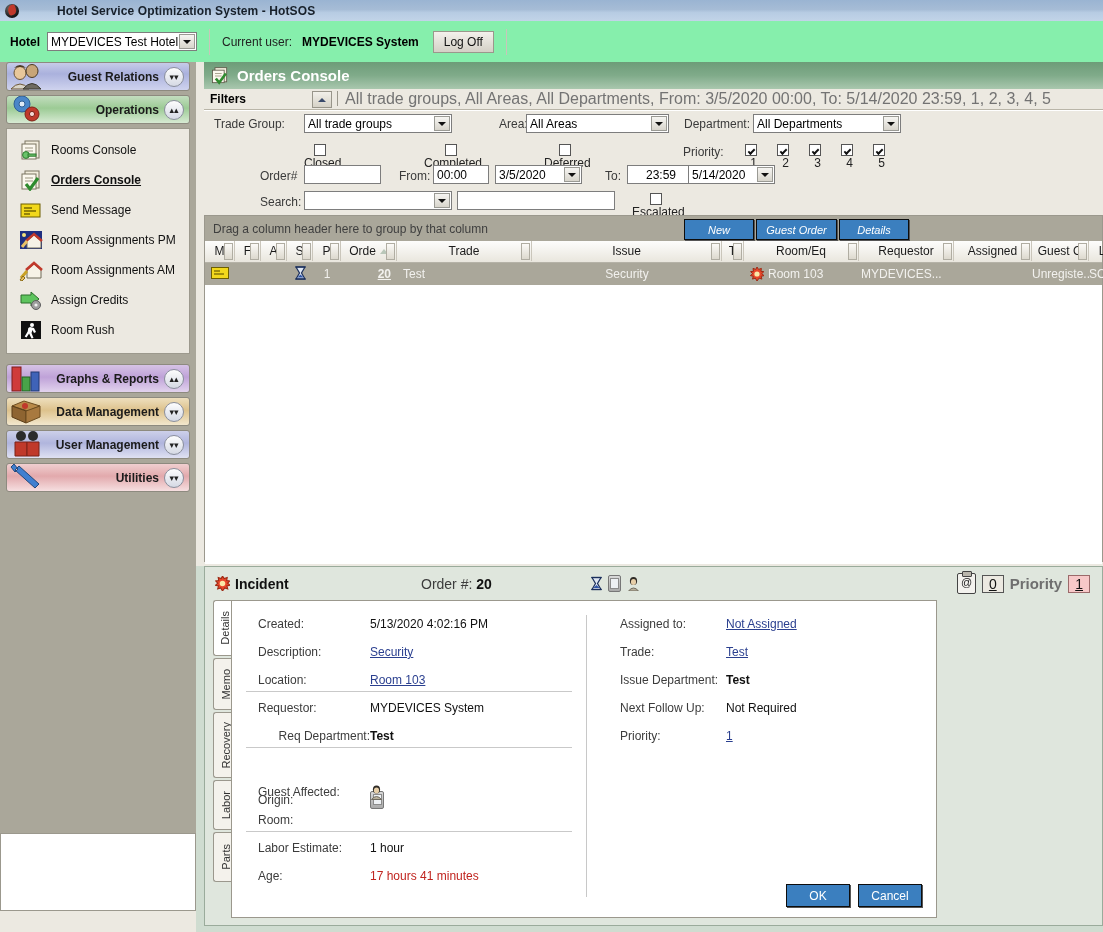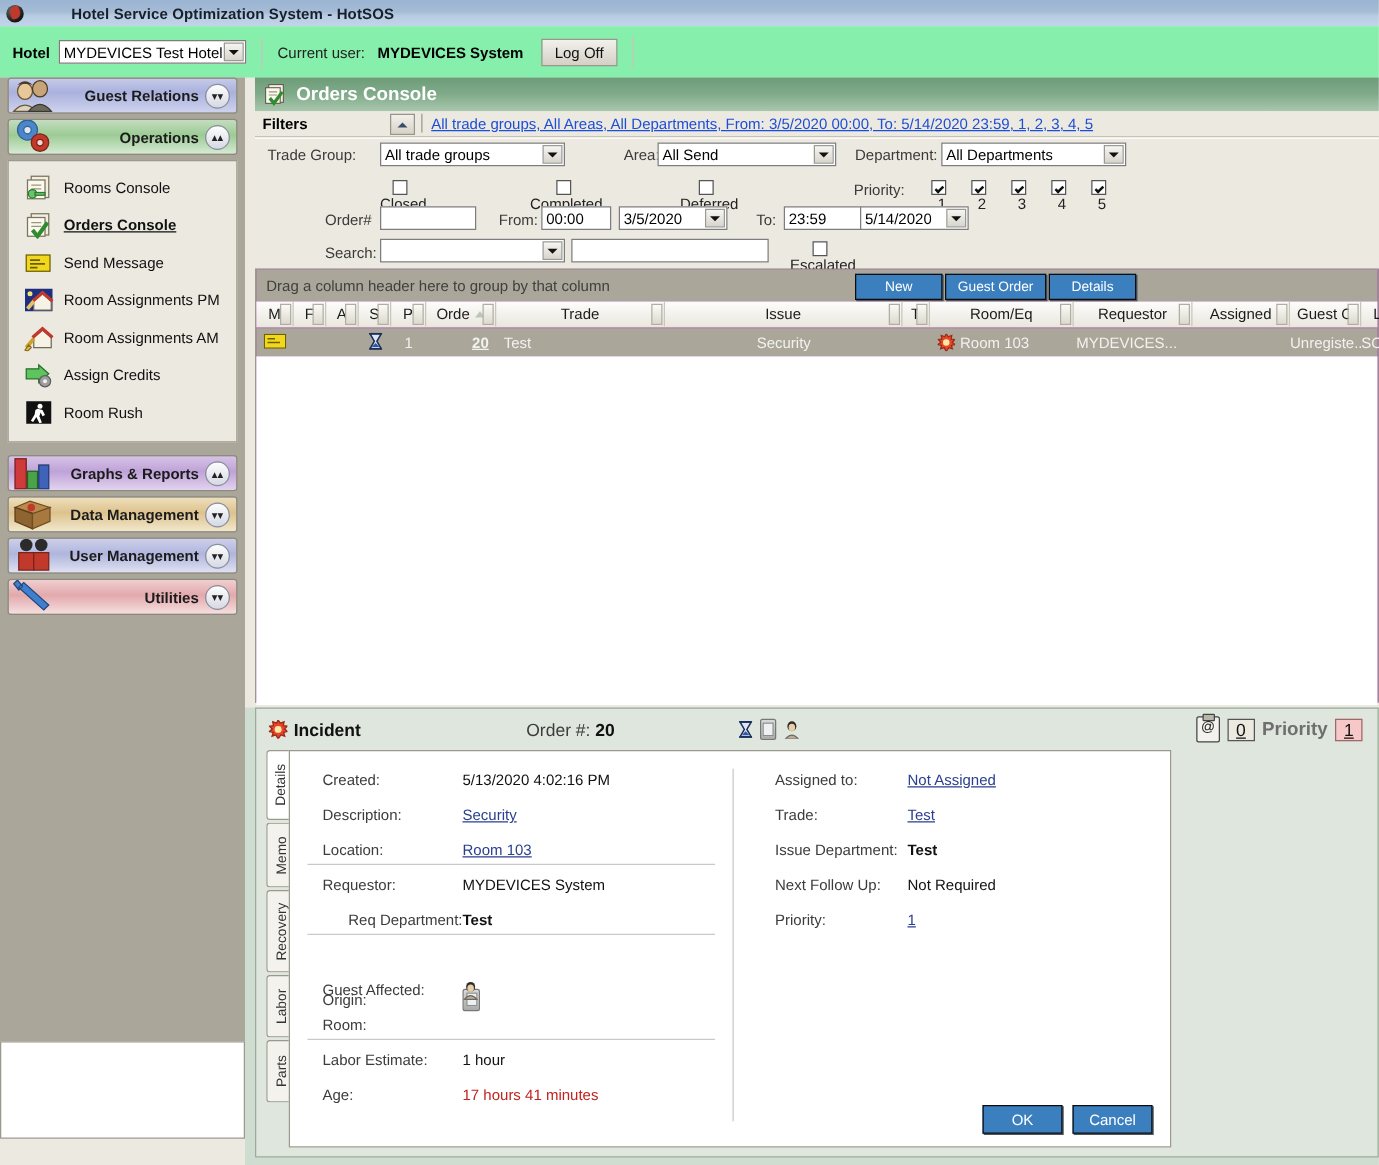--- a/index.html
+++ b/index.html
@@ -83,21 +83,21 @@
     display:flex;align-items:center;border-bottom:1px solid #b9b5a8;
   }
   .filters-bar .fl{font-weight:bold;font-size:12px;margin-left:6px;}
   .collapse-btn{
     position:absolute;left:108px;top:2px;width:18px;height:15px;
     background:linear-gradient(to bottom,#f2f0ea,#d6d2c7);border:1px solid #98958a;
     display:flex;align-items:center;justify-content:center;
   }
   .tri-up{width:0;height:0;border-left:4px solid transparent;border-right:4px solid transparent;border-bottom:4px solid #3a4a6b;}
   .filters-bar .pipe{position:absolute;left:133px;top:2px;width:1px;height:15px;background:#9b988d;}
-  .filters-bar .summary{position:absolute;left:141px;font-size:12px;color:#1d4ed8;text-decoration:underline;}
+  .filters-bar .summary{position:absolute;left:141px;font-size:16px;color:#737373;}
 
   #filters-panel{
     position:absolute;left:204px;top:110px;width:899px;height:105px;background:#ece9e1;
     border-top:1px solid #fff;border-bottom:1px solid #b9b5a8;
   }
   .f-lbl{position:absolute;font-size:12px;color:#3a3a3a;}
   .f-inp{
     position:absolute;background:#fff;border:1px solid #7d7d7d;height:19px;box-sizing:border-box;
     font-size:12px;display:flex;align-items:center;
   }
@@ -112,27 +112,28 @@
     border-bottom:2px solid #111;transform:rotate(-45deg);
   }
   #apply-btn{
     position:absolute;left:822px;top:182px;width:68px;height:21px;
     background:linear-gradient(to bottom,#9b0e11,#7e0b0d);border:1px solid #3d0405;
     color:#8f3a3c;font-size:12px;display:flex;align-items:center;justify-content:center;
     box-shadow:1px 1px 0 #555;
   }
 
   
-  #grid-wrap{position:absolute;left:204px;top:215px;width:899px;height:347px;border:1px solid #9b988d;box-sizing:border-box;background:#a21caf;}
+  #grid-wrap{position:absolute;left:204px;top:215px;width:899px;height:347px;border:1px solid #9b988d;box-sizing:border-box;background:#eab308;}
   #group-bar{height:25px;background:#aaa79a;display:flex;align-items:center;position:relative;}
   #group-bar .gtext{font-size:12px;color:#3f3f3f;margin-left:8px;}
   .gbtn{
     position:absolute;top:3px;height:19px;background:#3b7fbf;border:1px solid #0d0d0d;
     color:#fff;font-size:11px;display:flex;align-items:center;justify-content:center;
     box-shadow:1px 1px 0 #555;
+    font-style:italic;
   }
   #hdr-row{height:21px;background:linear-gradient(to bottom,#fdfdfc,#e9e6dd);display:flex;border-bottom:1px solid #b5b2a7;}
   .hcell{
     position:relative;display:flex;align-items:center;justify-content:center;font-size:12px;color:#1b1b1b;
     border-right:1px solid #cac6bb;box-sizing:border-box;overflow:hidden;flex:none;height:20px;
   }
   .hcell .gripper{
     position:absolute;right:1px;top:2px;width:7px;height:15px;
     background:linear-gradient(to bottom,#fbfaf7,#ddd9ce);border:1px solid #b0ada2;
   }
@@ -428,21 +429,21 @@
   <span class="f-lbl" style="left:10px;top:6px;">Trade Group:</span>
   <span class="f-inp" style="left:100px;top:3px;width:148px;">
     <span class="iv">All trade groups</span>
     <span class="arrowbox" style="position:absolute;right:1px;top:1px;bottom:1px;width:16px;background:linear-gradient(to bottom,#f6f5f2,#d8d5cc);border:1px solid #9a9a94;display:flex;align-items:center;justify-content:center;box-sizing:border-box;">
         <i class="tri-dn"></i>
       </span>
   </span>
 
   <span class="f-lbl" style="left:295px;top:6px;">Area:</span>
   <span class="f-inp" style="left:322px;top:3px;width:143px;">
-    <span class="iv">All Send</span>
+    <span class="iv">All Areas</span>
     <span class="arrowbox" style="position:absolute;right:1px;top:1px;bottom:1px;width:16px;background:linear-gradient(to bottom,#f6f5f2,#d8d5cc);border:1px solid #9a9a94;display:flex;align-items:center;justify-content:center;box-sizing:border-box;">
         <i class="tri-dn"></i>
       </span>
   </span>
 
   <span class="f-lbl" style="left:480px;top:6px;">Department:</span>
   <span class="f-inp" style="left:549px;top:3px;width:148px;">
     <span class="iv">All Departments</span>
     <span class="arrowbox" style="position:absolute;right:1px;top:1px;bottom:1px;width:16px;background:linear-gradient(to bottom,#f6f5f2,#d8d5cc);border:1px solid #9a9a94;display:flex;align-items:center;justify-content:center;box-sizing:border-box;">
         <i class="tri-dn"></i>
@@ -492,21 +493,21 @@
   <span class="f-inp" style="left:229px;top:54px;width:56px;">
     <span class="iv">00:00</span>
   </span>
   <span class="f-inp" style="left:291px;top:54px;width:87px;">
     <span class="iv">3/5/2020</span>
     <span class="arrowbox" style="position:absolute;right:1px;top:1px;bottom:1px;width:16px;background:linear-gradient(to bottom,#f6f5f2,#d8d5cc);border:1px solid #9a9a94;display:flex;align-items:center;justify-content:center;box-sizing:border-box;">
         <i class="tri-dn"></i>
       </span>
   </span>
   <span class="f-lbl" style="left:401px;top:58px;">To:</span>
-  <span class="f-inp" style="left:423px;top:54px;width:64px;">
+  <span class="f-inp" style="left:423px;top:54px;width:64px;padding-left:15px;">
     <span class="iv">23:59</span>
   </span>
   <span class="f-inp" style="left:484px;top:54px;width:87px;">
     <span class="iv">5/14/2020</span>
     <span class="arrowbox" style="position:absolute;right:1px;top:1px;bottom:1px;width:16px;background:linear-gradient(to bottom,#f6f5f2,#d8d5cc);border:1px solid #9a9a94;display:flex;align-items:center;justify-content:center;box-sizing:border-box;">
         <i class="tri-dn"></i>
       </span>
   </span>
 
   <span class="f-lbl" style="left:56px;top:84px;">Search:</span>

